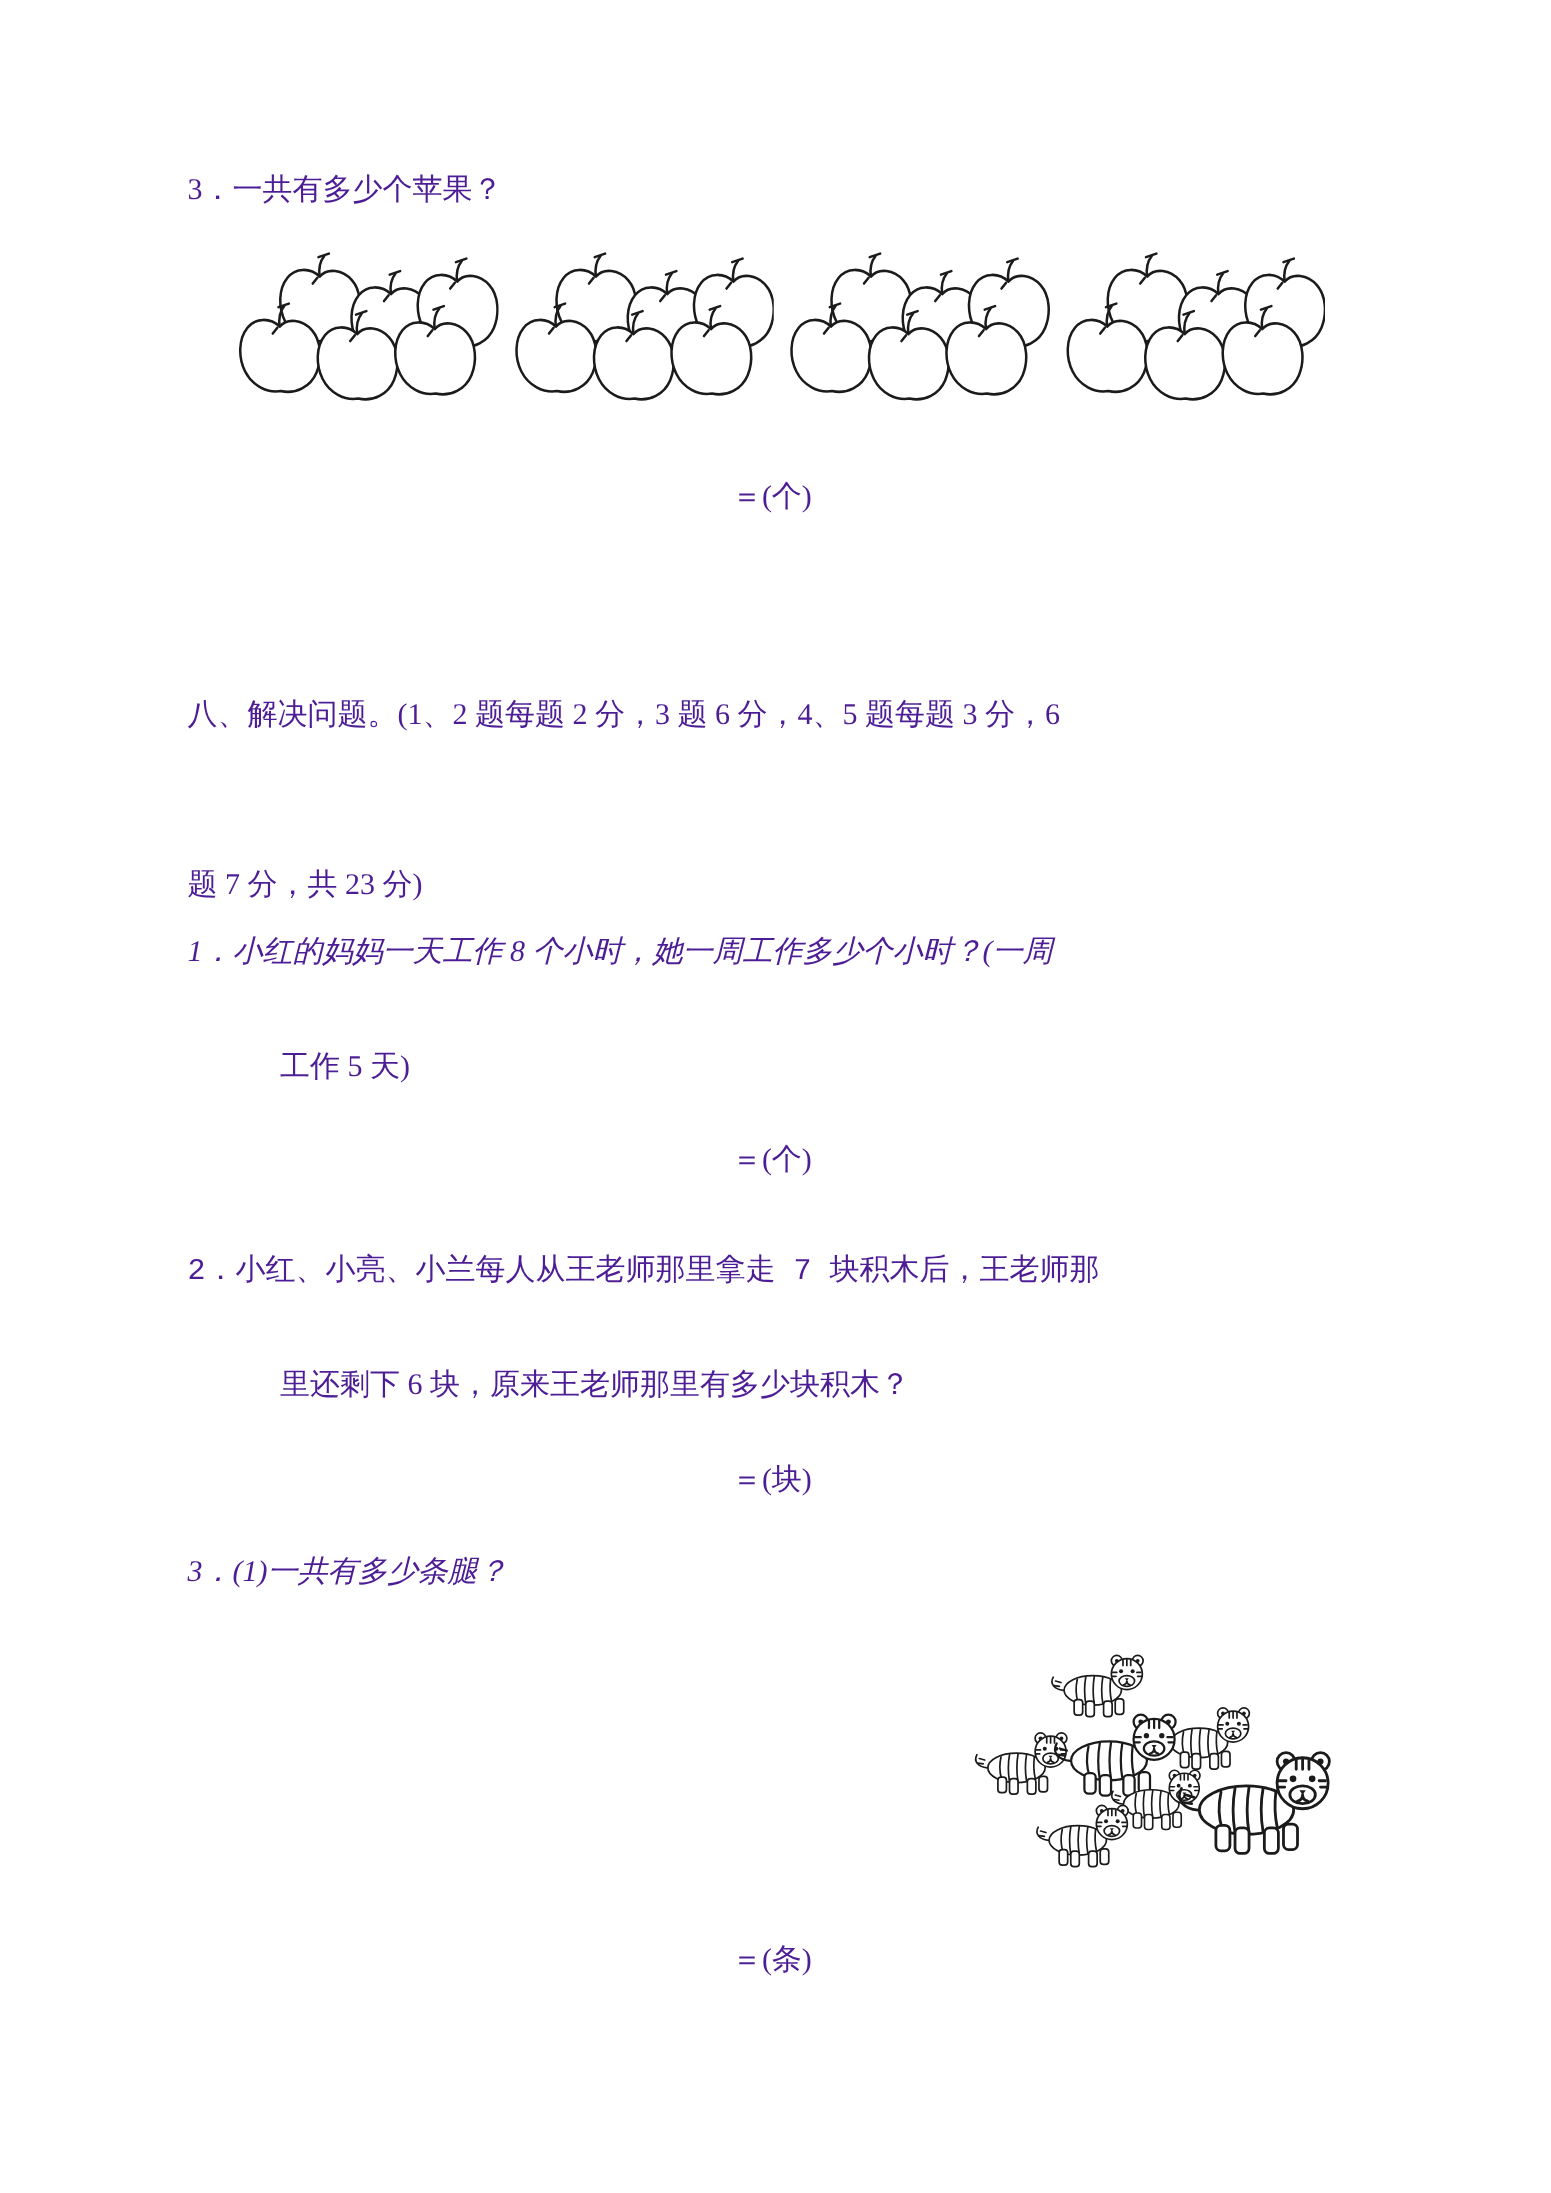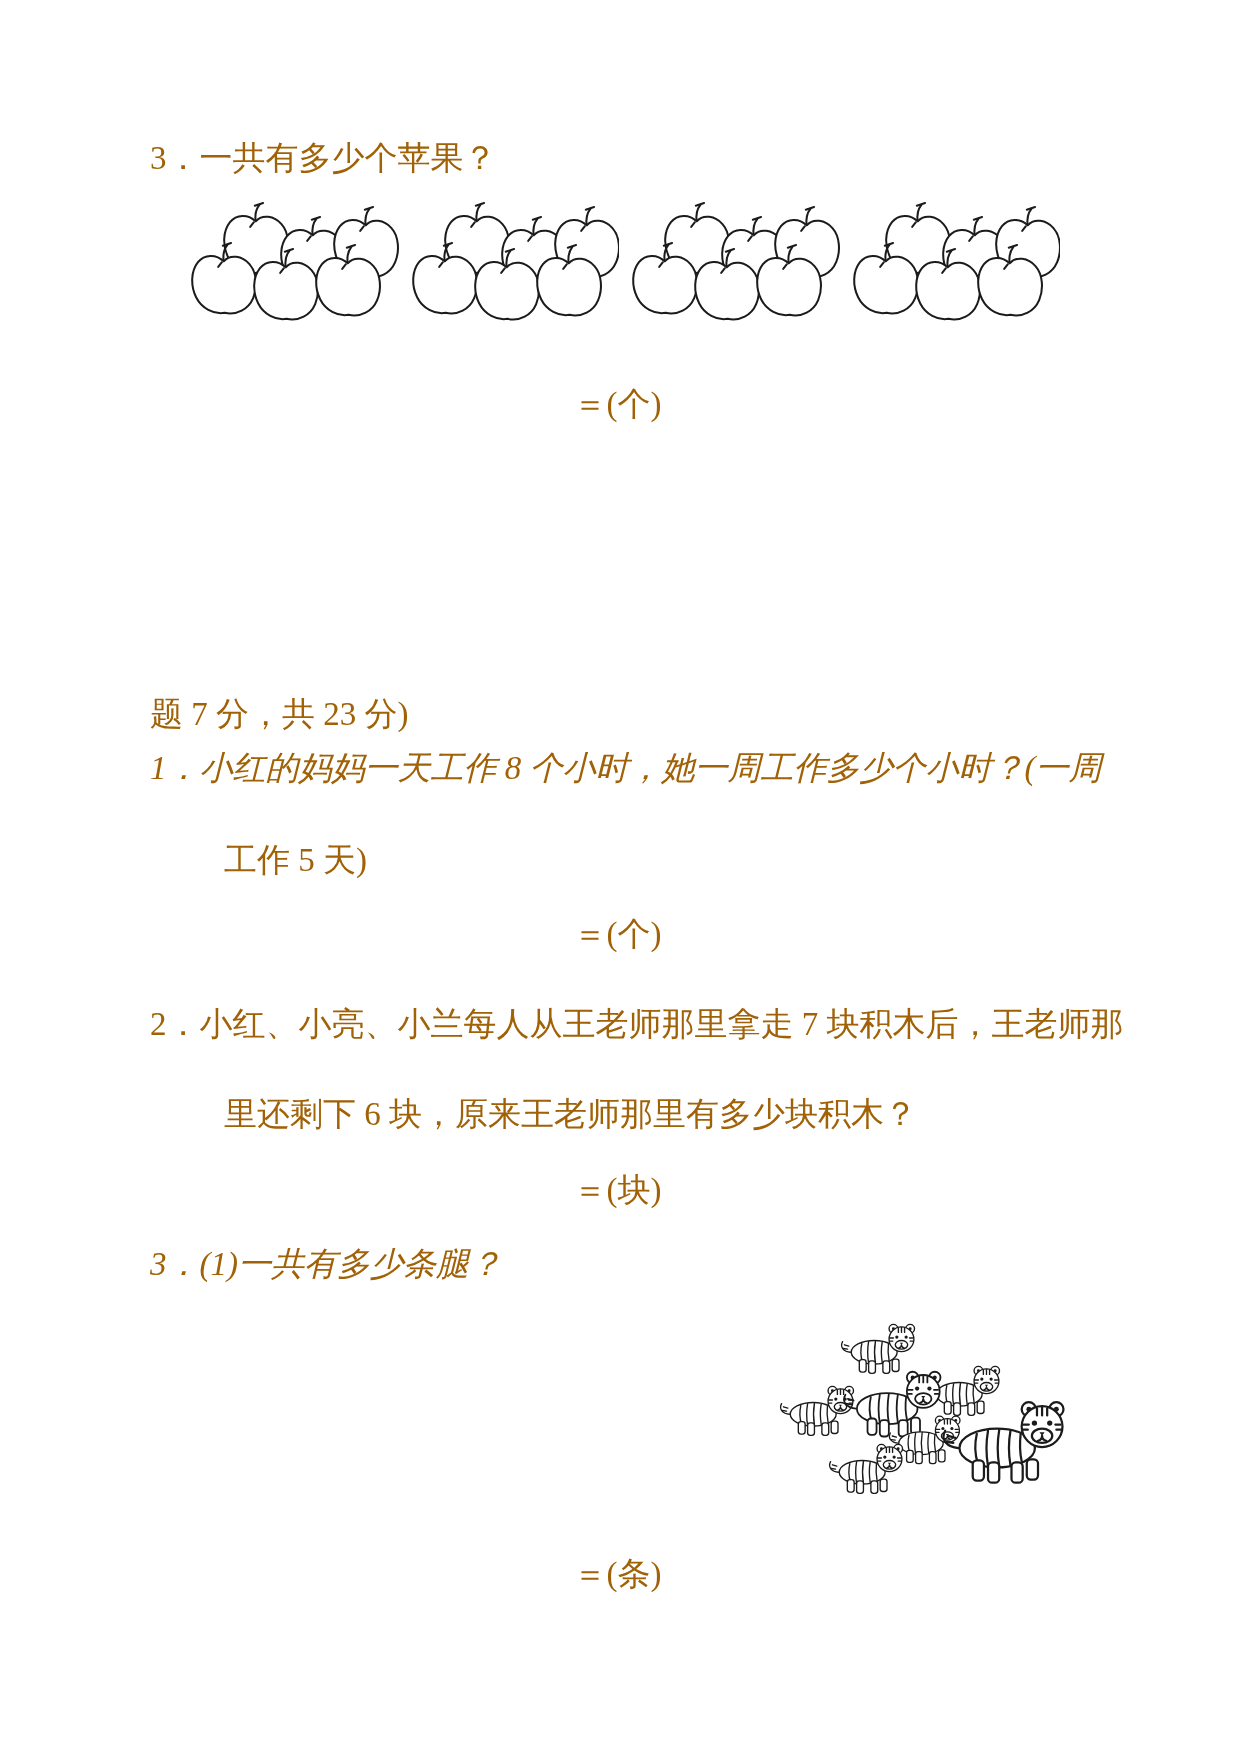--- a/index.html
+++ b/index.html
@@ -7,24 +7,24 @@
     position:relative;
     width:1241px;
     height:1754px;
     background:#ffffff;
     font-family:"Liberation Serif","DejaVu Serif",serif;
     color:#1b1b1b;
     overflow:hidden;
   }
   .line{
     position:absolute;
-    font-size:33px;
+    font-size:24px;
     line-height:1.35;
     white-space:nowrap;
-    color:#a16207;
+    color:#4c1d95;
   }
   .centered{
     left:150px;
     right:156px;
     text-align:center;
     white-space:nowrap;
   }
   #apples-figure{
     position:absolute;
     left:178px;
@@ -122,30 +122,31 @@
         <use href="#apple-shape" transform="translate(150,8) scale(0.92)"></use>
         <use href="#apple-shape" transform="translate(8,44) scale(0.92)"></use>
         <use href="#apple-shape" transform="translate(70,50) scale(0.92)"></use>
         <use href="#apple-shape" transform="translate(132,46) scale(0.92)"></use>
       </svg>
     </div>
 
   <div class="line centered" style="top:382px;">＝(个)</div>
 
 
+  <div class="line" style="left:150px; top:556px;">八、解决问题。(1、2 题每题 2 分，3 题 6 分，4、5 题每题 3 分，6</div>
 
   <div class="line" style="left:150px; top:650px;margin-top:42px;">题 7 分，共 23 分)</div>
 
   <div class="line" style="left:150px; top:746px;font-style:italic;">1．小红的妈妈一天工作 8 个小时，她一周工作多少个小时？(一周</div>
 
   <div class="line" style="left:224px; top:838px;">工作 5 天)</div>
 
   <div class="line centered" style="top:912px;">＝(个)</div>
 
-  <div class="line" style="left:150px; top:1002px;">2．小红、小亮、小兰每人从王老师那里拿走 7 块积木后，王老师那</div>
+  <div class="line" style="left:150px; top:1002px;font-family:Liberation Mono, monospace;">2．小红、小亮、小兰每人从王老师那里拿走 7 块积木后，王老师那</div>
 
   <div class="line" style="left:224px; top:1092px;">里还剩下 6 块，原来王老师那里有多少块积木？</div>
 
   <div class="line centered" style="top:1168px;">＝(块)</div>
 
   <div class="line" style="left:150px; top:1242px;font-style:italic;">3．(1)一共有多少条腿？</div>
 
   <div id="tigers-figure"><svg width="360" height="230">
         <use href="#tiger-shape" transform="translate(97,20) scale(0.62)"></use>
         <use href="#tiger-shape" transform="translate(36,82) scale(0.62)"></use>

